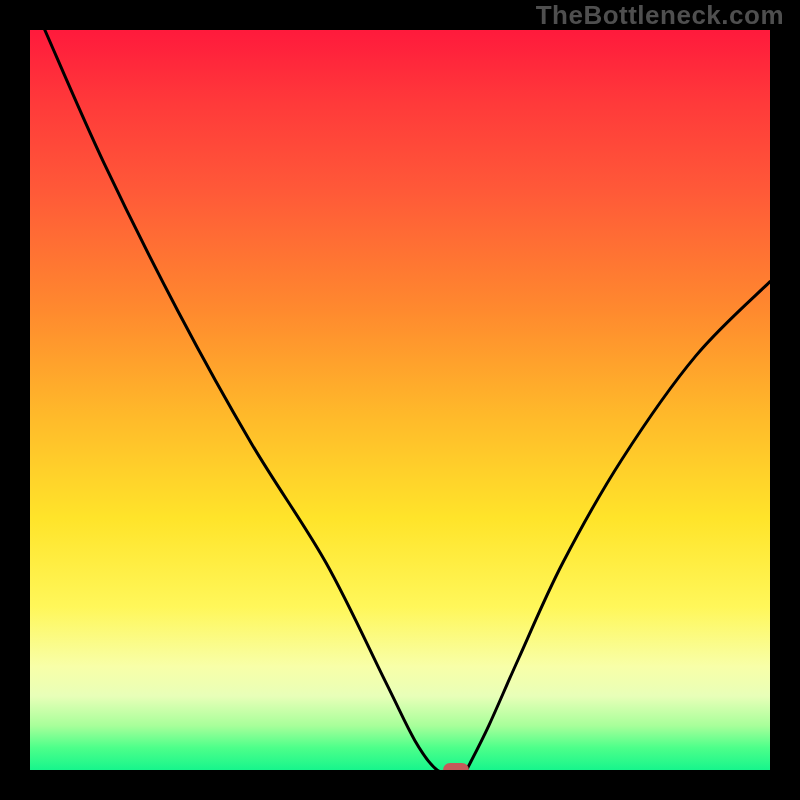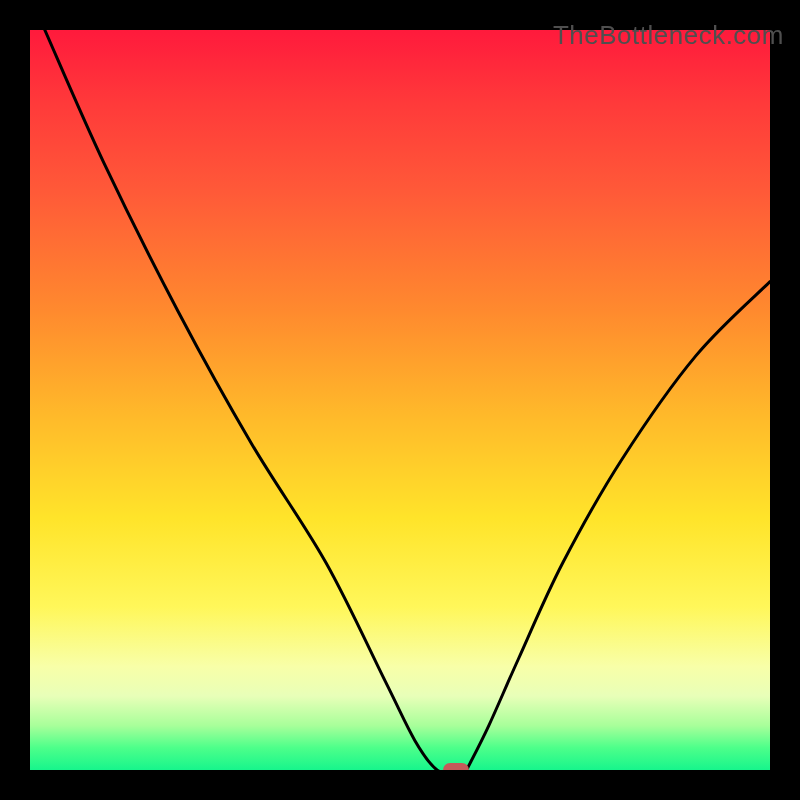--- a/index.html
+++ b/index.html
@@ -12,24 +12,24 @@
     overflow: hidden;
   }
   .frame {
     position: relative;
     width: 800px;
     height: 800px;
     background: #000;
   }
   .watermark {
     position: absolute;
-    top: 20px;
+    top: 0;
     right: 16px;
     font-size: 26px;
-    font-weight: 400;
+    font-weight: 700;
     color: #4f4f4f;
     letter-spacing: 0.5px;
     z-index: 10;
   }
   .plot {
     position: absolute;
     left: 30px;
     top: 30px;
     width: 740px;
     height: 740px;

